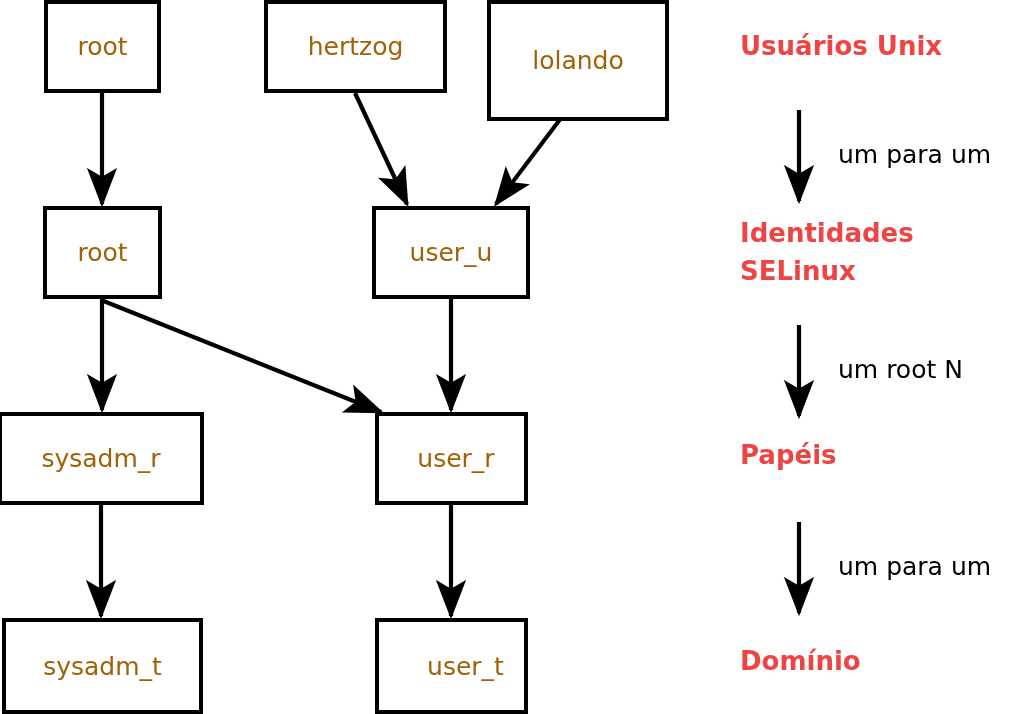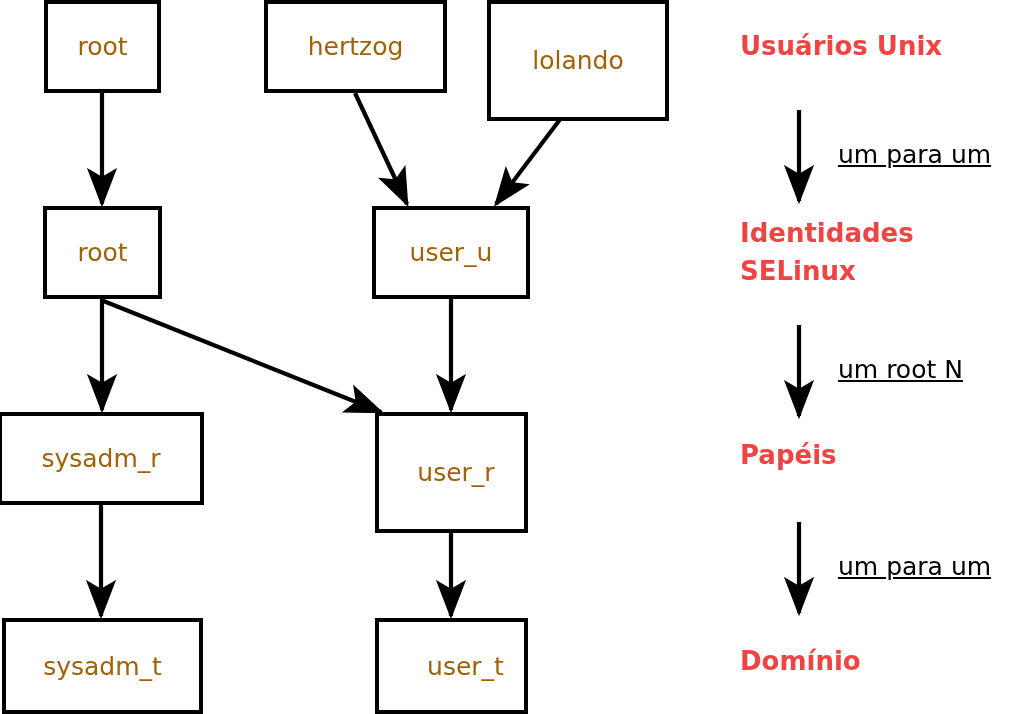--- a/index.html
+++ b/index.html
@@ -43,21 +43,20 @@
     line-height: 1.16;
   }
   .legend-edge-label {
     position: absolute;
     font-family: "DejaVu Sans", "Liberation Sans", sans-serif;
     font-size: 25px;
     font-weight: 400;
     color: #000000;
     white-space: nowrap;
     line-height: 1;
-    text-decoration: underline;
   }
   svg.edges {
     position: absolute;
     left: 0;
     top: 0;
     width: 1024px;
     height: 714px;
     z-index: 1;
     pointer-events: none;
   }
@@ -102,21 +101,21 @@
       </div>
       <div class="node-box" style="left: 43px; top: 206px; width: 119px; height: 93px;">
         <span class="node-label">root</span>
       </div>
       <div class="node-box" style="left: 372px; top: 206px; width: 158px; height: 93px;">
         <span class="node-label">user_u</span>
       </div>
       <div class="node-box" style="left: -2px; top: 412px; width: 206px; height: 93px;">
         <span class="node-label">sysadm_r</span>
       </div>
-      <div class="node-box" style="left: 375px; top: 412px; width: 153px; height: 121px; padding-left: 9px;">
+      <div class="node-box" style="left: 375px; top: 412px; width: 153px; height: 93px; padding-left: 9px;">
         <span class="node-label">user_r</span>
       </div>
       <div class="node-box" style="left: 2px; top: 618px; width: 201px; height: 96px;">
         <span class="node-label">sysadm_t</span>
       </div>
       <div class="node-box" style="left: 375px; top: 618px; width: 153px; height: 96px; padding-left: 28px;">
         <span class="node-label">user_t</span>
       </div>
     </div>
 

